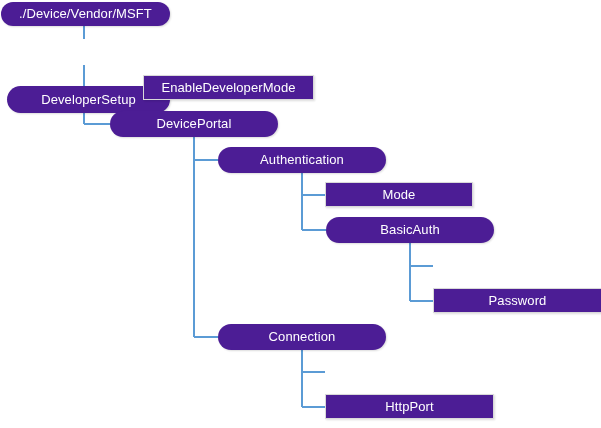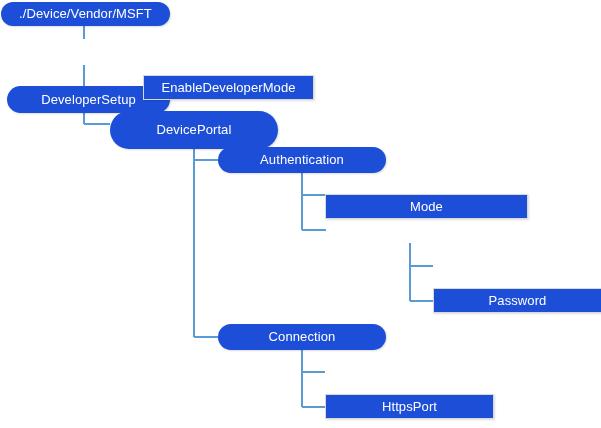--- a/index.html
+++ b/index.html
@@ -17,21 +17,21 @@
   }
   .connector-layer {
     position: absolute;
     left: 0;
     top: 0;
     width: 601px;
     height: 428px;
   }
   .node {
     position: absolute;
-    background: #1d4ed8;
+    background: #4c1d95;
     color: #ffffff;
     display: flex;
     align-items: center;
     justify-content: center;
     font-size: 13px;
     font-family: "Liberation Sans", sans-serif;
     letter-spacing: 0.1px;
     white-space: nowrap;
     box-sizing: border-box;
     z-index: 3;
@@ -88,40 +88,43 @@
   </div>
 
   <div class="node branch" style="left:7px; top:38px; width:163px; height:27px;margin-top:48px;">
     <span class="node-label">DeveloperSetup</span>
   </div>
 
   <div class="node leaf" style="left:110px; top:75px; width:171px; height:25px;margin-left:33px;">
     <span class="node-label">EnableDeveloperMode</span>
   </div>
 
-  <div class="node branch" style="left:110px; top:111px; width:168px; height:38px;">
+  <div class="node branch" style="left:110px; top:111px; width:168px; height:26px;">
     <span class="node-label">DevicePortal</span>
   </div>
 
   <div class="node branch" style="left:218px; top:147px; width:168px; height:26px;">
     <span class="node-label">Authentication</span>
   </div>
 
-  <div class="node leaf" style="left:325px; top:194px; width:203px; height:25px;">
+  <div class="node leaf" style="left:325px; top:182px; width:148px; height:25px;">
     <span class="node-label">Mode</span>
   </div>
 
+  <div class="node branch" style="left:326px; top:217px; width:168px; height:26px;">
+    <span class="node-label">BasicAuth</span>
+  </div>
 
 
   <div class="node leaf" style="left:433px; top:288px; width:169px; height:25px;">
     <span class="node-label">Password</span>
   </div>
 
   <div class="node branch" style="left:218px; top:324px; width:168px; height:26px;">
     <span class="node-label">Connection</span>
   </div>
 
 
   <div class="node leaf" style="left:325px; top:394px; width:169px; height:25px;">
-    <span class="node-label">HttpsPort</span>
+    <span class="node-label">HttpPort</span>
   </div>
 
 </div>
 
 </body></html>

